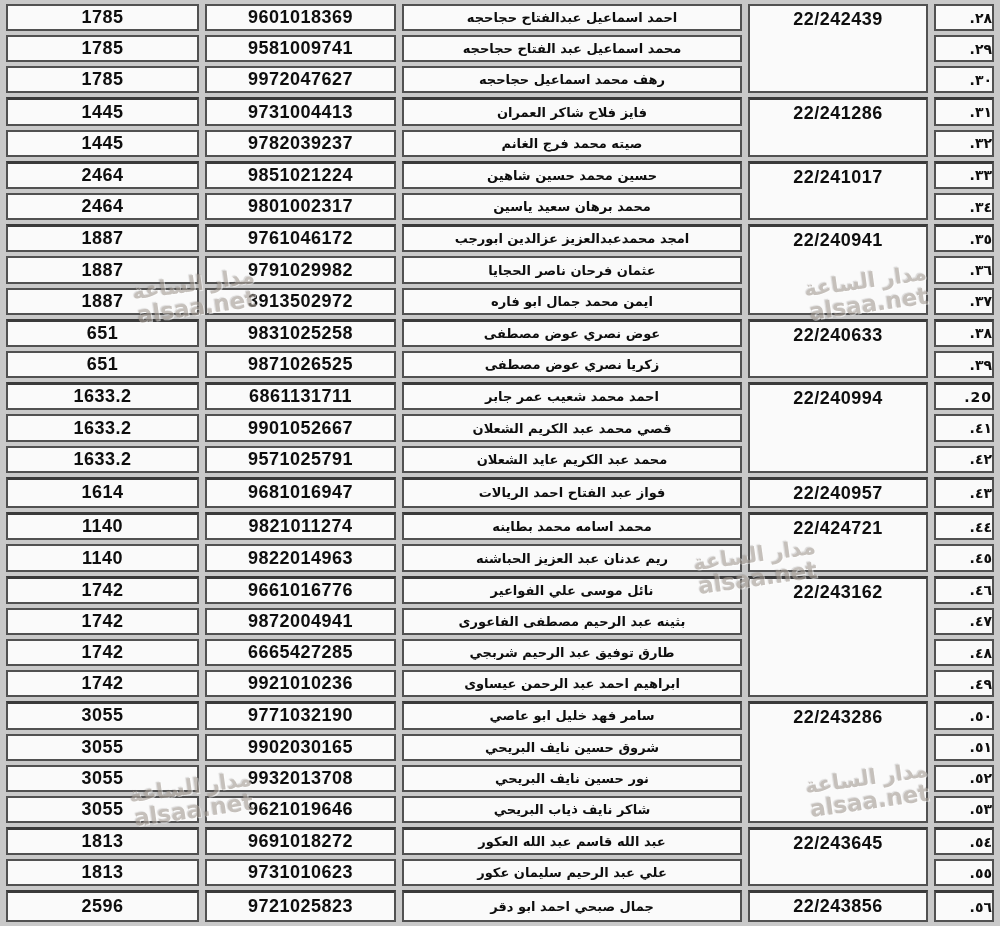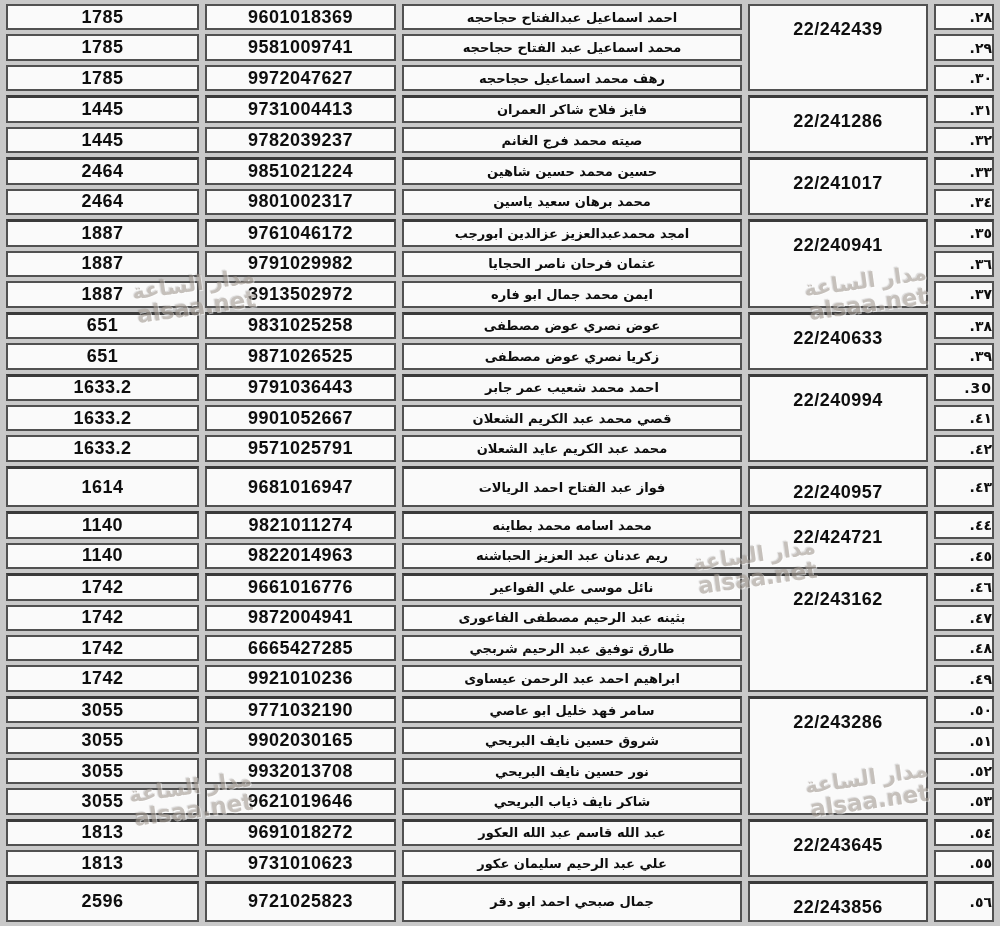--- a/index.html
+++ b/index.html
@@ -28,21 +28,21 @@
     text-align: center;
     vertical-align: middle;
     font-weight: bold;
     color: #0e0e0e;
     padding: 0;
     overflow: hidden;
     white-space: nowrap;
   }
   tr.group-first td { border-top: 3px solid #3a3a3a; }
   td.serial-cell  { font-size: 14px; letter-spacing: 1px; padding-left: 36px; }
-  td.case-cell    { vertical-align: top; padding-top: 13px; font-size: 18px; letter-spacing: .5px; font-family: "Liberation Sans", sans-serif; }
+  td.case-cell    { vertical-align: top; padding-top: 3px; font-size: 18px; letter-spacing: .5px; font-family: "Liberation Sans", sans-serif; }
   td.name-cell    { font-size: 13px; }
   td.nid-cell     { font-size: 18px; letter-spacing: .5px; font-family: "Liberation Sans", sans-serif; margin-left: 19px; }
   td.amount-cell  { font-size: 18px; letter-spacing: .5px; font-family: "Liberation Sans", sans-serif; }
 
   .watermark {
     position: absolute;
     z-index: 5;
     transform: translate(-50%, -50%) rotate(-8deg);
     display: flex;
     flex-direction: column;
@@ -148,24 +148,24 @@
           <td class="nid-cell">9831025258</td>
           <td class="amount-cell">651</td>
         </tr>
         <tr>
           <td class="serial-cell">٣٩.</td>
           <td class="name-cell">زكريا نصري عوض مصطفى</td>
           <td class="nid-cell">9871026525</td>
           <td class="amount-cell">651</td>
         </tr>
         <tr class="group-first">
-          <td class="serial-cell">30.</td>
+          <td class="serial-cell">20.</td>
           <td class="case-cell" rowspan="3">22/240994</td>
           <td class="name-cell">احمد محمد شعيب عمر جابر</td>
-          <td class="nid-cell">9791036443</td>
+          <td class="nid-cell">6861131711</td>
           <td class="amount-cell">1633.2</td>
         </tr>
         <tr>
           <td class="serial-cell">٤١.</td>
           <td class="name-cell">قصي محمد عبد الكريم الشعلان</td>
           <td class="nid-cell">9901052667</td>
           <td class="amount-cell">1633.2</td>
         </tr>
         <tr>
           <td class="serial-cell">٤٢.</td>

